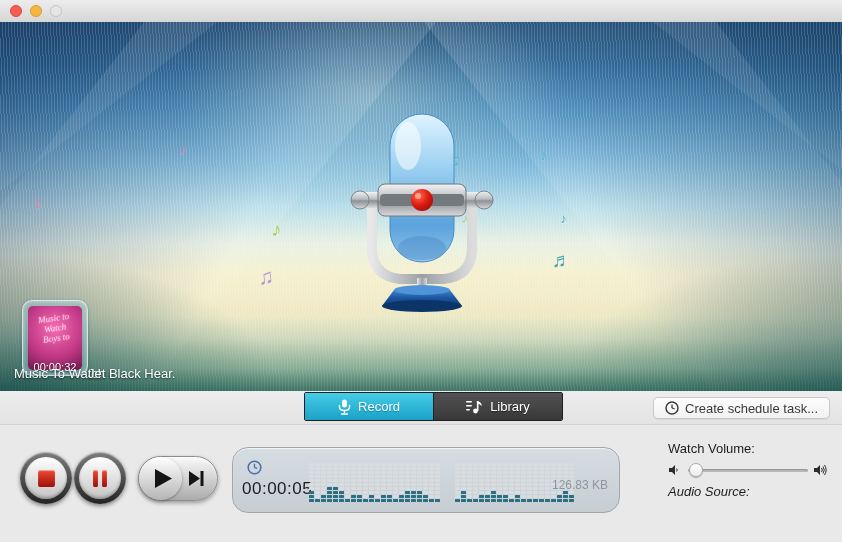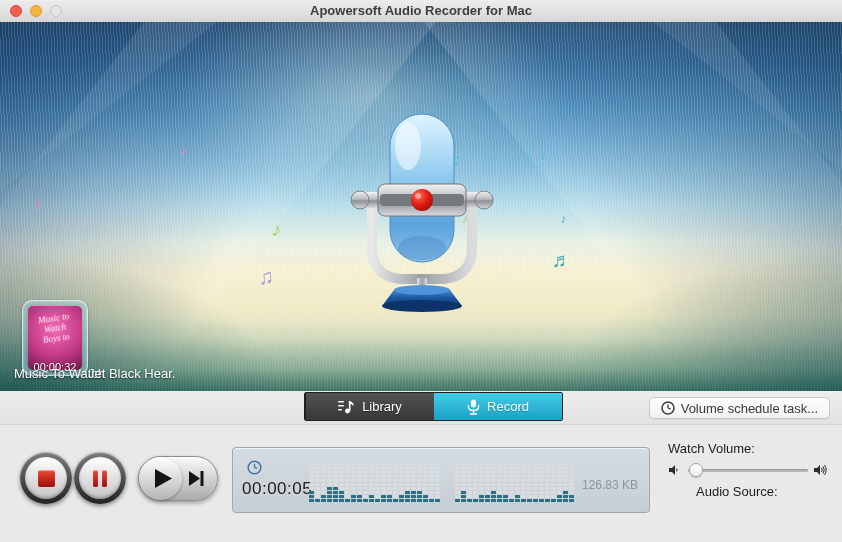--- a/index.html
+++ b/index.html
@@ -119,21 +119,21 @@
     position:absolute;left:138px;top:31px;width:80px;height:45px;border-radius:23px;cursor:pointer;
     background:linear-gradient(#fafafa,#ababab);border:1px solid #8e8e8e;box-sizing:border-box;
     box-shadow:0 2px 4px rgba(0,0,0,0.35), inset 0 1px 1px #fff;
   }
   .play-pill .pcirc{
     position:absolute;left:0px;top:0px;width:43px;height:43px;border-radius:50%;
     background:linear-gradient(#ffffff,#b5b5b5);box-shadow:0 1px 3px rgba(0,0,0,0.35);
   }
   
   .display{
-    position:absolute;left:232px;top:22px;width:418px;height:66px;border-radius:4px;
+    position:absolute;left:232px;top:22px;width:388px;height:66px;border-radius:16px;
     background:linear-gradient(#d6dde2,#c6cdd3);border:1px solid #9fa6ac;box-sizing:border-box;
     box-shadow:inset 0 1px 1px rgba(255,255,255,0.7);
   }
   .display .elapsed{position:absolute;left:9px;top:31px;font-size:17px;color:#202020;letter-spacing:0.5px;}
   .display .fsize{position:absolute;right:11px;top:30px;font-size:12px;color:#8e959b;}
   .wf{position:absolute;left:76px;top:14px;display:flex;}
   .wf-group{display:flex;}
   .wf-group + .wf-group{margin-left:14px;}
   .wf-col{display:flex;flex-direction:column;justify-content:flex-end;margin-right:1px;}
   .wf-seg{width:5px;height:3px;margin-top:1px;border-radius:0.5px;}
@@ -161,21 +161,20 @@
 <body>
 
 <div id="window">
 
   <div class="titlebar">
     <div class="lights">
       <span class="light red"></span>
       <span class="light yellow"></span>
       <span class="light gray"></span>
     </div>
-    <div class="win-title">Apowersoft Audio Recorder for Mac</div>
   </div>
 
   <div class="stage">
     <div class="overlay corner-left"></div>
     <div class="overlay corner-right"></div>
     <div class="beam b1"></div>
     <div class="beam b2"></div>
     <div class="beam b3"></div>
     <div class="beam b4"></div>
     <div class="overlay grass"></div>
@@ -259,51 +258,51 @@
       </div>
       <div class="dur">00:00:32</div>
     </div>
     <div class="thumb-label" style="left:14px;top:344px;">Music To Watch</div>
     <div class="thumb-label" style="left:88px;top:344px;">Jet Black Hear.</div>
   </div>
 
   <div class="toolbar">
 
     <div class="tabs">
+      <div class="tab record">
+        <svg width="13" height="16" viewBox="0 0 13 16">
+          <rect x="4" y="0.5" width="5" height="8" rx="2.5" fill="#fff"></rect>
+          <path d="M 1.5 6.5 L 1.5 8 Q 1.5 11.5 6.5 11.5 Q 11.5 11.5 11.5 8 L 11.5 6.5" fill="none" stroke="#fff" stroke-width="1.4" stroke-linecap="round"></path>
+          <line x1="6.5" y1="11.5" x2="6.5" y2="14" stroke="#fff" stroke-width="1.4"></line>
+          <line x1="3.5" y1="15" x2="9.5" y2="15" stroke="#fff" stroke-width="1.4" stroke-linecap="round"></line>
+        </svg>
+        <span>Record</span>
+      </div>
       <div class="tab library">
         <svg width="17" height="15" viewBox="0 0 17 15">
           <g fill="#fff">
             <rect x="0" y="2" width="6" height="1.6" rx="0.8"></rect>
             <rect x="0" y="6" width="6" height="1.6" rx="0.8"></rect>
             <rect x="0" y="10" width="4" height="1.6" rx="0.8"></rect>
             <circle cx="9.5" cy="12" r="2.4"></circle>
             <rect x="10.9" y="2" width="1.6" height="10"></rect>
             <path d="M 10.9 2 Q 14.5 2.5 15.5 5 L 15.5 7 Q 14 4.5 10.9 4.5 Z"></path>
           </g>
         </svg>
         <span>Library</span>
       </div>
-      <div class="tab record">
-        <svg width="13" height="16" viewBox="0 0 13 16">
-          <rect x="4" y="0.5" width="5" height="8" rx="2.5" fill="#fff"></rect>
-          <path d="M 1.5 6.5 L 1.5 8 Q 1.5 11.5 6.5 11.5 Q 11.5 11.5 11.5 8 L 11.5 6.5" fill="none" stroke="#fff" stroke-width="1.4" stroke-linecap="round"></path>
-          <line x1="6.5" y1="11.5" x2="6.5" y2="14" stroke="#fff" stroke-width="1.4"></line>
-          <line x1="3.5" y1="15" x2="9.5" y2="15" stroke="#fff" stroke-width="1.4" stroke-linecap="round"></line>
-        </svg>
-        <span>Record</span>
-      </div>
     </div>
 
     <div class="tb-btn" style="right:12px;">
       <svg width="14" height="14" viewBox="0 0 14 14">
         <circle cx="7" cy="7" r="6" fill="none" stroke="#3c3c3c" stroke-width="1.5"></circle>
         <line x1="7" y1="7" x2="7" y2="3.4" stroke="#3c3c3c" stroke-width="1.3"></line>
         <line x1="7" y1="7" x2="9.6" y2="7.8" stroke="#3c3c3c" stroke-width="1.3"></line>
       </svg>
-      <span>Volume schedule task...</span>
+      <span>Create schedule task...</span>
     </div>
   </div>
 
   <div class="bottom">
 
     <div class="round-btn" style="left:20px;top:27px;">
       <div class="inner">
           <div class="glyph-stop"></div>
         </div>
     </div>
@@ -855,17 +854,17 @@
       <div class="track"></div>
       <div class="knob" id="vol-knob" style="left: 21.4px;"></div>
       <svg style="position:absolute;right:0;top:1px;" width="15" height="14" viewBox="0 0 15 14">
         <polygon points="1,5 4,5 7,2 7,12 4,9 1,9" fill="#2c2c2c"></polygon>
         <path d="M 8.5 5 Q 10 7 8.5 9" fill="none" stroke="#2c2c2c" stroke-width="1"></path>
         <path d="M 10 3.5 Q 12.5 7 10 10.5" fill="none" stroke="#2c2c2c" stroke-width="1"></path>
         <path d="M 11.5 2 Q 14.8 7 11.5 12" fill="none" stroke="#2c2c2c" stroke-width="1"></path>
       </svg>
     </div>
 
-    <div class="rlabel" style="left:696px;top:59px;">Audio Source:</div>
+    <div class="rlabel" style="left:668px;top:59px;font-style:italic;">Audio Source:</div>
 
   </div>
 
 </div>
 
 </body></html>

